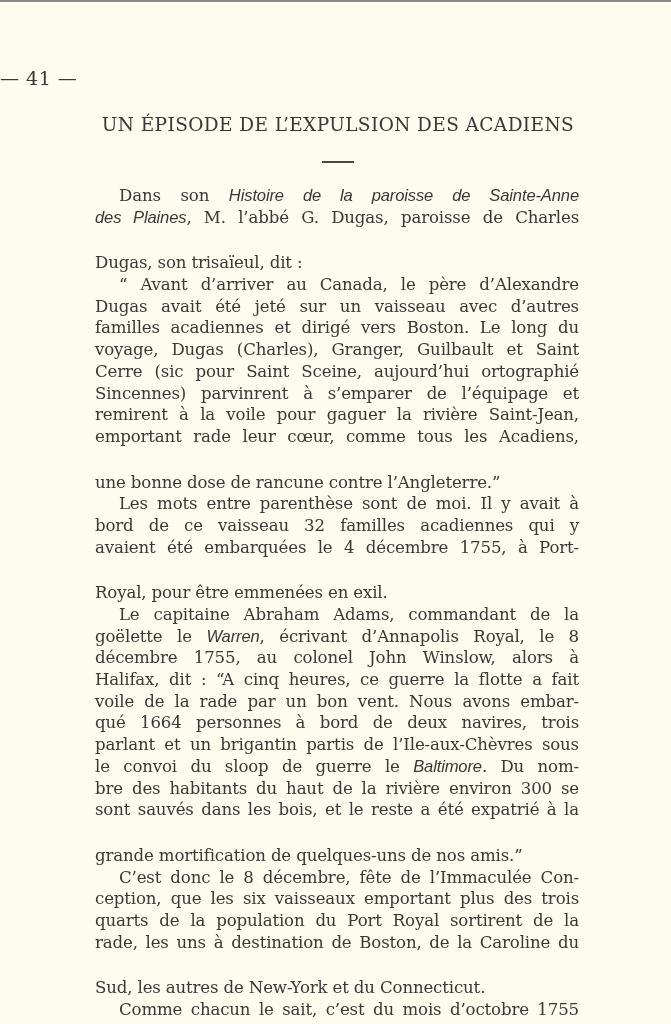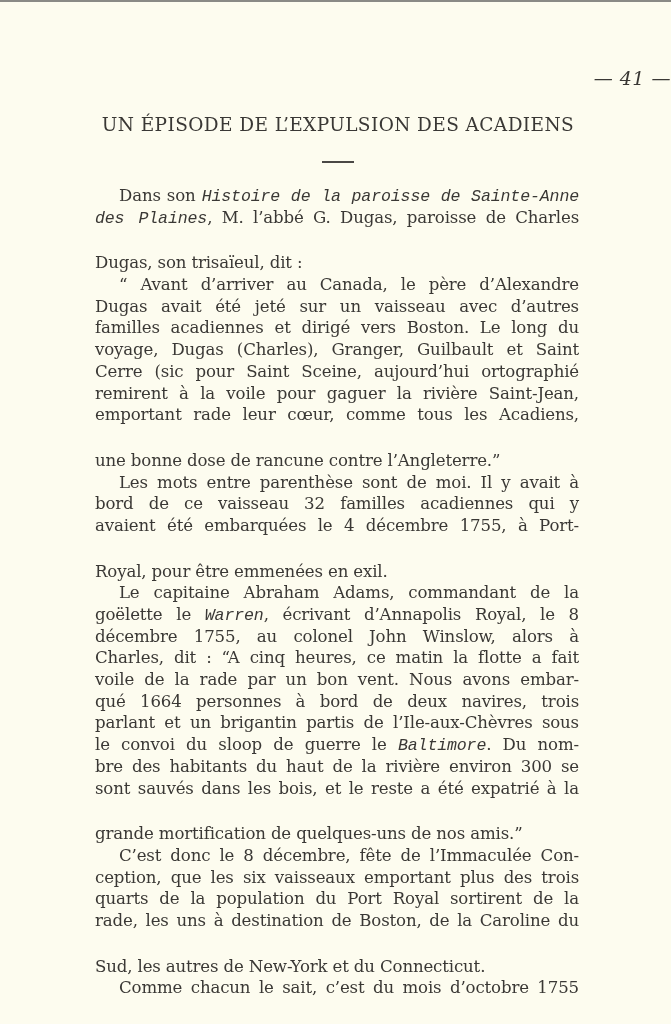--- a/index.html
+++ b/index.html
@@ -11,21 +11,21 @@
     overflow: hidden;
     font-family: "DejaVu Serif", "Liberation Serif", serif;
     color: #3a3835;
   }
   .top-edge {
     position: absolute; left: 0; top: 0; width: 671px; height: 2px;
     background: #8a8a86;
   }
   .page-number {
     position: absolute; left: 0; width: 671px; top: 67px;
-    text-align: right; font-size: 19px; letter-spacing: 0.5px; font-style: italic;
+    text-align: left; font-size: 19px; letter-spacing: 0.5px;
   }
   .chapter-title {
     position: absolute; left: 96px; width: 484px; top: 114px;
     text-align: center; font-size: 18.5px; letter-spacing: 0.4px;
     white-space: nowrap;
   }
   .title-rule {
     position: absolute; left: 322px; top: 161px; width: 32px; height: 2px;
     background: #4a4845;
   }
@@ -37,21 +37,21 @@
     height: 21.7px;
     line-height: 21.7px;
     font-size: 16.6px;
     white-space: nowrap;
     text-align: justify;
     text-align-last: justify;
     letter-spacing: -0.15px;
   }
   .line.indent { padding-left: 24px; }
   .line.last { text-align-last: left; margin-top: 24px; }
-  em { font-style: italic; font-family: Liberation Mono, monospace; }
+  em { font-style: italic; font-family: Liberation Sans, sans-serif; }
 </style>
 </head>
 <body>
 
 <div class="top-edge"></div>
 
 <div class="page-number">— 41 —</div>
 
 <div class="chapter-title">UN ÉPISODE DE L’EXPULSION DES ACADIENS</div>
 
@@ -59,31 +59,32 @@
 
 <div class="body-text" id="body-text">
     <div class="line indent"><span>Dans son </span><em>Histoire de la paroisse de Sainte-Anne</em></div>
     <div class="line"><em>des Plaines</em><span>, M. l’abbé G. Dugas, paroisse de Charles</span></div>
     <div class="line last"><span>Dugas, son trisaïeul, dit :</span></div>
     <div class="line indent"><span>“ Avant d’arriver au Canada, le père d’Alexandre</span></div>
     <div class="line"><span>Dugas avait été jeté sur un vaisseau avec d’autres</span></div>
     <div class="line"><span>familles acadiennes et dirigé vers Boston. Le long du</span></div>
     <div class="line"><span>voyage, Dugas (Charles), Granger, Guilbault et Saint</span></div>
     <div class="line"><span>Cerre (sic pour Saint Sceine, aujourd’hui ortographié</span></div>
+    <div class="line"><span>Sincennes) parvinrent à s’emparer de l’équipage et</span></div>
     <div class="line"><span>remirent à la voile pour gaguer la rivière Saint-Jean,</span></div>
     <div class="line"><span>emportant rade leur cœur, comme tous les Acadiens,</span></div>
     <div class="line last"><span>une bonne dose de rancune contre l’Angleterre.”</span></div>
     <div class="line indent"><span>Les mots entre parenthèse sont de moi. Il y avait à</span></div>
     <div class="line"><span>bord de ce vaisseau 32 familles acadiennes qui y</span></div>
     <div class="line"><span>avaient été embarquées le 4 décembre 1755, à Port-</span></div>
     <div class="line last"><span>Royal, pour être emmenées en exil.</span></div>
     <div class="line indent"><span>Le capitaine Abraham Adams, commandant de la</span></div>
     <div class="line"><span>goëlette le </span><em>Warren</em><span>, écrivant d’Annapolis Royal, le 8</span></div>
     <div class="line"><span>décembre 1755, au colonel John Winslow, alors à</span></div>
-    <div class="line"><span>Charles, dit : “A cinq heures, ce matin la flotte a fait</span></div>
+    <div class="line"><span>Halifax, dit : “A cinq heures, ce guerre la flotte a fait</span></div>
     <div class="line"><span>voile de la rade par un bon vent. Nous avons embar-</span></div>
     <div class="line"><span>qué 1664 personnes à bord de deux navires, trois</span></div>
     <div class="line"><span>parlant et un brigantin partis de l’Ile-aux-Chèvres sous</span></div>
     <div class="line"><span>le convoi du sloop de guerre le </span><em>Baltimore</em><span>. Du nom-</span></div>
     <div class="line"><span>bre des habitants du haut de la rivière environ 300 se</span></div>
     <div class="line"><span>sont sauvés dans les bois, et le reste a été expatrié à la</span></div>
     <div class="line last"><span>grande mortification de quelques-uns de nos amis.”</span></div>
     <div class="line indent"><span>C’est donc le 8 décembre, fête de l’Immaculée Con-</span></div>
     <div class="line"><span>ception, que les six vaisseaux emportant plus des trois</span></div>
     <div class="line"><span>quarts de la population du Port Royal sortirent de la</span></div>

